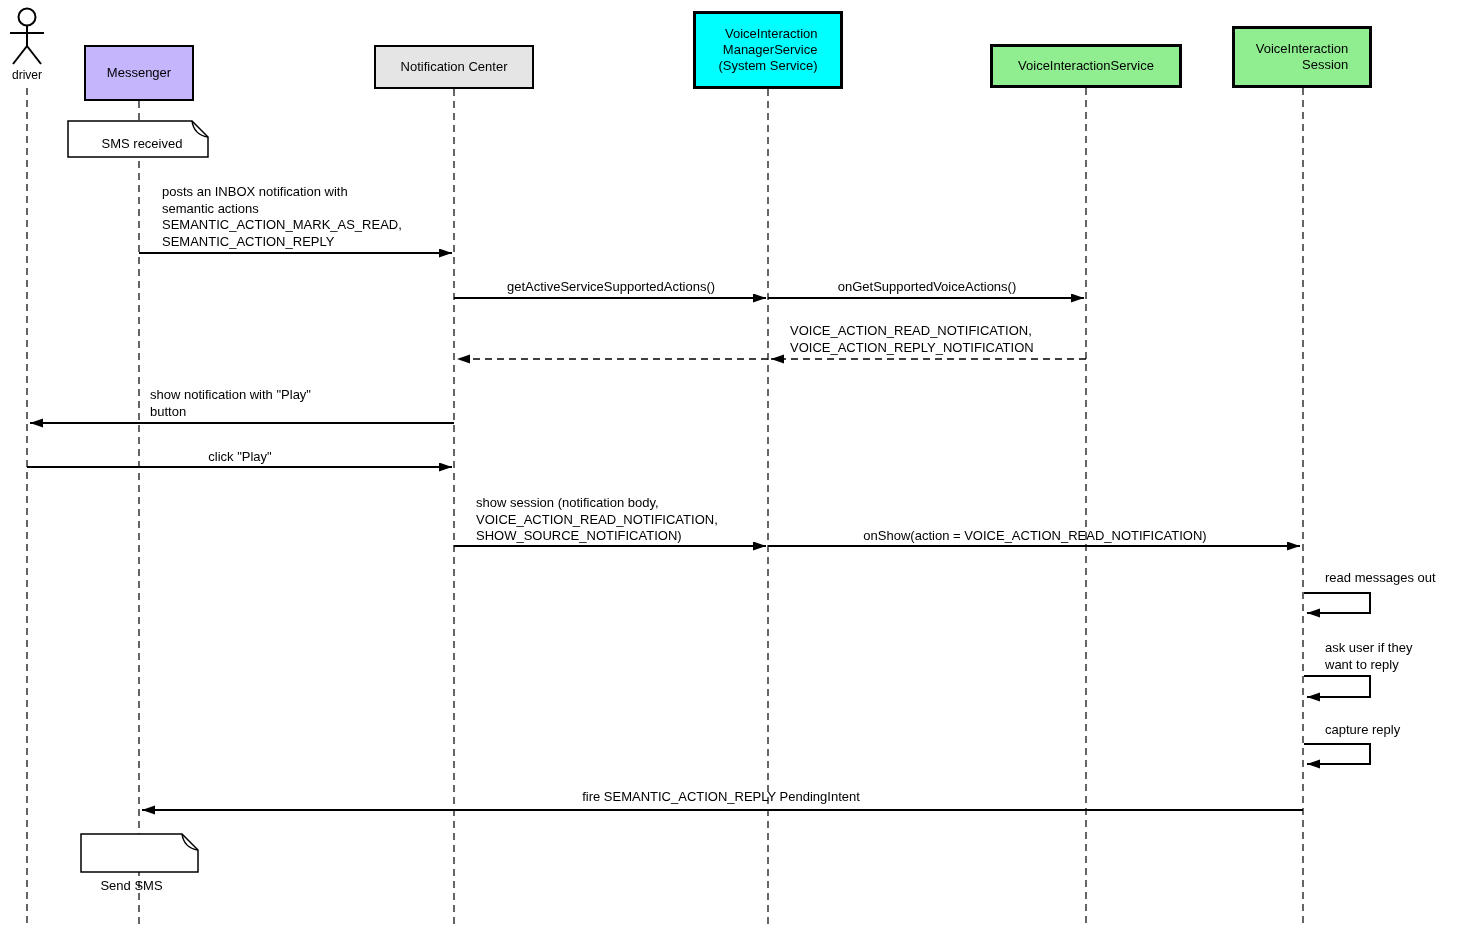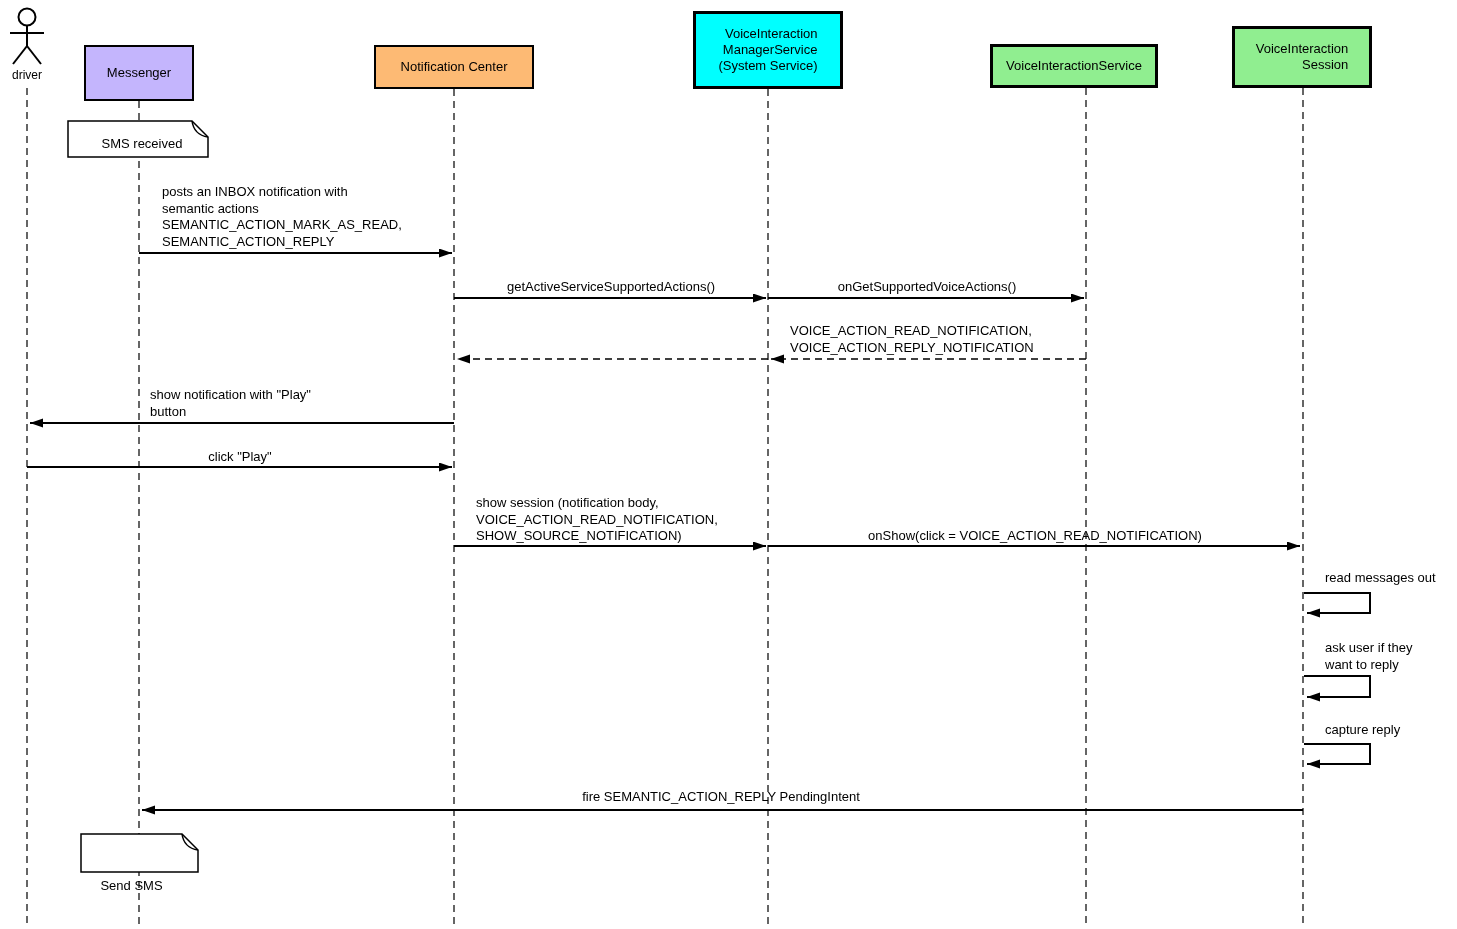--- a/index.html
+++ b/index.html
@@ -71,45 +71,45 @@
       <path d="M1304,593 L1370,593 L1370,613 L1307,613" marker-end="url(#ah)"></path>
       <path d="M1304,676 L1370,676 L1370,697 L1307,697" marker-end="url(#ah)"></path>
       <path d="M1304,744 L1370,744 L1370,764 L1307,764" marker-end="url(#ah)"></path>
       <line x1="1303" y1="810" x2="142" y2="810" marker-end="url(#ah)"></line>
     </g>
   </svg>
 
   <div class="actor-label" style="left:27px;top:68px;">driver</div>
 
   <div class="pbox" style="left: 84px; top: 45px; width: 110px; height: 56px; background: #c4b5fd;">Messenger</div>
-  <div class="pbox" style="left: 374px; top: 45px; width: 160px; height: 44px; background: #fdba74;">Notification Center</div>
+  <div class="pbox" style="left: 374px; top: 45px; width: 160px; height: 44px; background: #e5e5e5;">Notification Center</div>
   <div class="pbox thick" style="left: 693px; top: 11px; width: 150px; height: 78px; background: rgb(0, 255, 255);">VoiceInteraction
 ManagerService
 (System Service)</div>
-  <div class="pbox thick" style="left: 990px; top: 44px; width: 168px; height: 44px; background: rgb(144, 238, 144);">VoiceInteractionService</div>
+  <div class="pbox thick" style="left: 990px; top: 44px; width: 192px; height: 44px; background: rgb(144, 238, 144);">VoiceInteractionService</div>
   <div class="pbox thick" style="left: 1232px; top: 26px; width: 140px; height: 62px; background: rgb(144, 238, 144);">VoiceInteraction
 Session</div>
 
   <div class="note-text" style="left:80px;top:121px;width:124px;height:44px;">SMS received</div>
   <div class="note-text" style="left:81px;top:834px;width:101px;height:38px;margin-top:32px;">Send SMS</div>
 
   <div class="msg" style="left:162px;top:184px;">posts an INBOX notification with
 semantic actions
 SEMANTIC_ACTION_MARK_AS_READ,
 SEMANTIC_ACTION_REPLY</div>
   <div class="msg center" style="left:611px;top:279px;text-align:right;">getActiveServiceSupportedActions()</div>
   <div class="msg center" style="left:927px;top:279px;">onGetSupportedVoiceActions()</div>
   <div class="msg" style="left:790px;top:323px;">VOICE_ACTION_READ_NOTIFICATION,
 VOICE_ACTION_REPLY_NOTIFICATION</div>
   <div class="msg" style="left:150px;top:387px;">show notification with "Play"
 button</div>
   <div class="msg center" style="left:240px;top:449px;">click "Play"</div>
   <div class="msg" style="left:476px;top:495px;">show session (notification body,
 VOICE_ACTION_READ_NOTIFICATION,
 SHOW_SOURCE_NOTIFICATION)</div>
-  <div class="msg center" style="left:1035px;top:528px;">onShow(click = VOICE_ACTION_READ_NOTIFICATION)</div>
+  <div class="msg center" style="left:1035px;top:528px;">onShow(action = VOICE_ACTION_READ_NOTIFICATION)</div>
   <div class="msg" style="left:1325px;top:570px;">read messages out</div>
   <div class="msg" style="left:1325px;top:640px;">ask user if they
 want to reply</div>
   <div class="msg" style="left:1325px;top:722px;">capture reply</div>
   <div class="msg center" style="left:721px;top:789px;">fire SEMANTIC_ACTION_REPLY PendingIntent</div>
 
 </div>
 
 </body></html>

